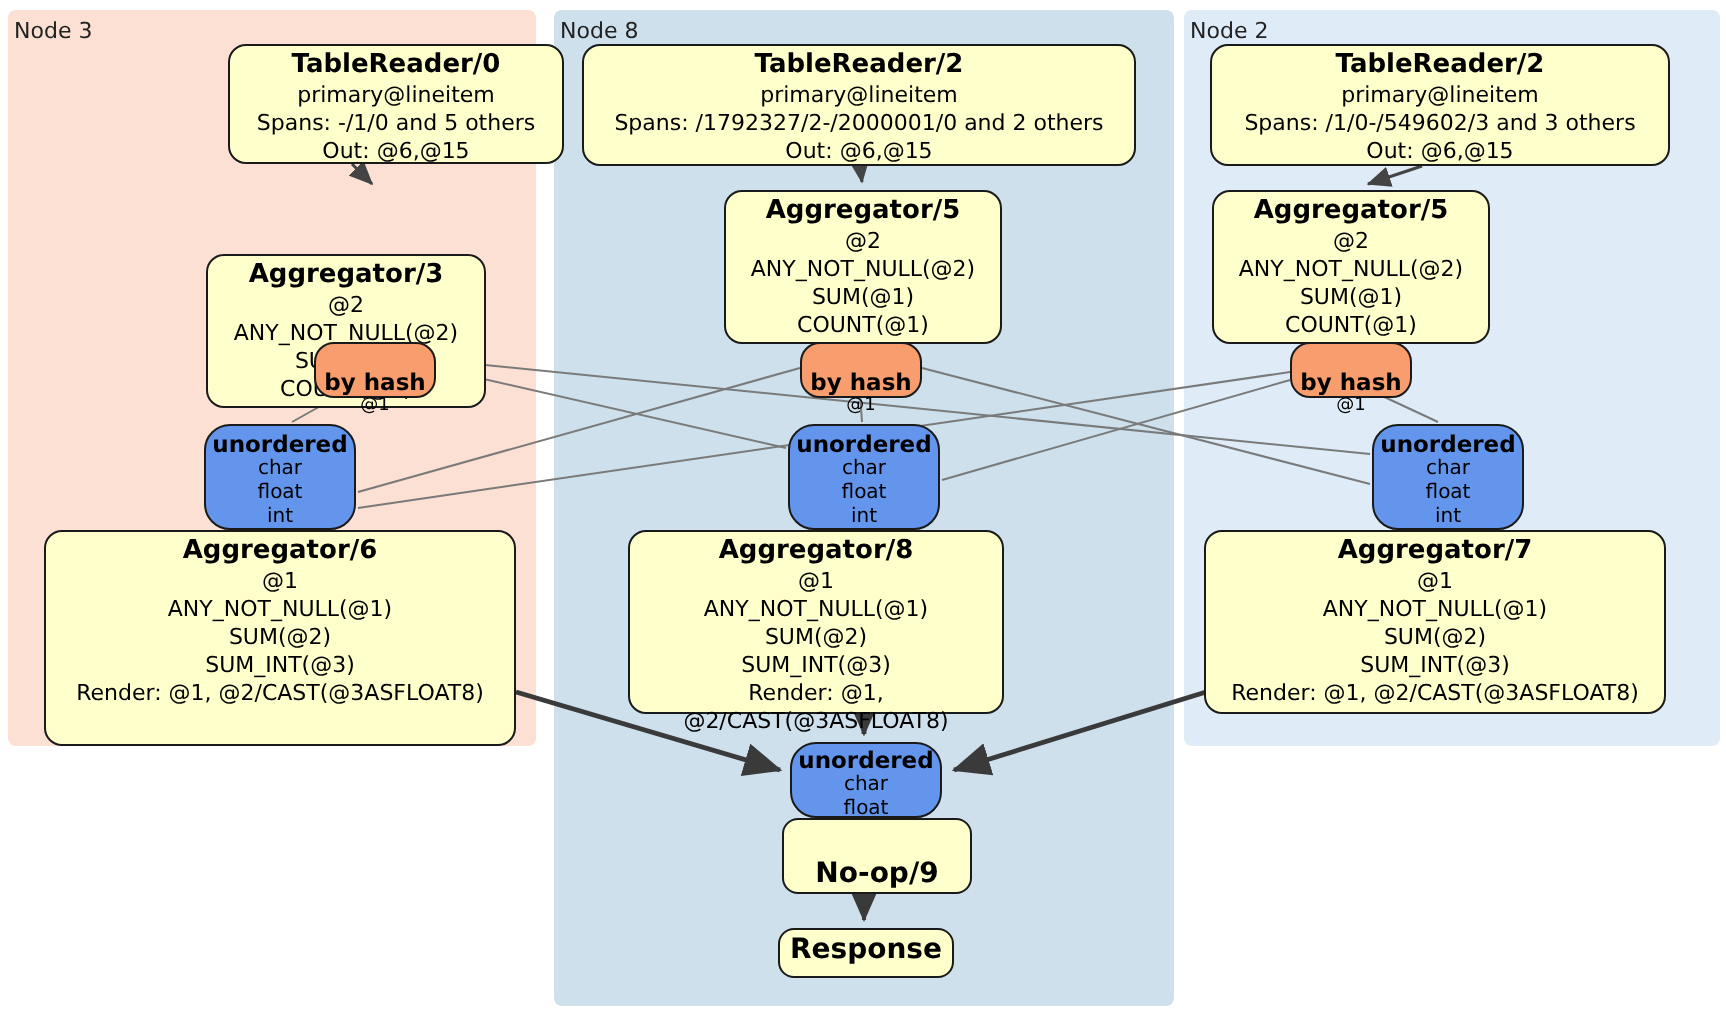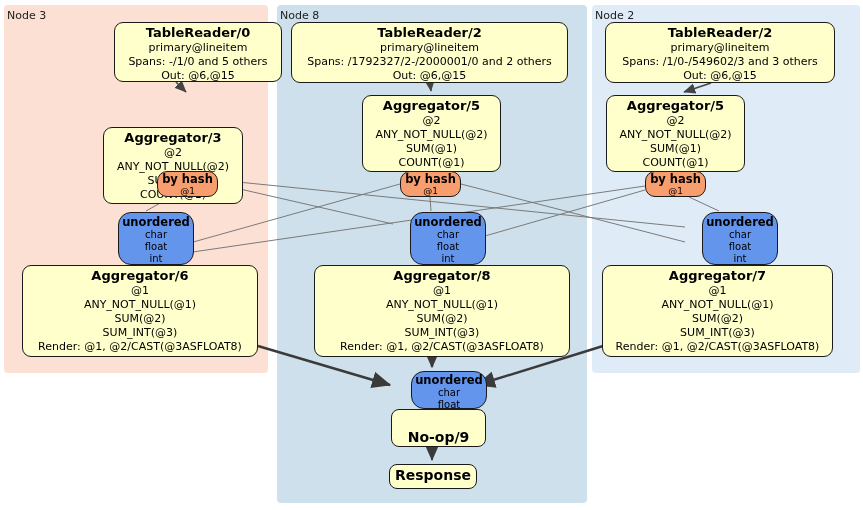--- a/index.html
+++ b/index.html
@@ -19,26 +19,26 @@
   }
   .pbox {
     position:absolute; box-sizing:border-box; z-index:3;
     background:var(--processor-bg, #ffffcc);
     border:1px solid var(--border, #1a1a1a);
     border-radius:9px; text-align:center; padding:2px 4px;
   }
   .ptitle { font-weight:bold; font-size:13px; line-height:16px; white-space:nowrap; }
   .plines { font-size:11px; line-height:14px; white-space:pre-line;text-align:center; }
   .router {
-    background:var(--router-bg, #f89e6e); z-index:4; border-radius:10px; padding:1px 2px;
+    background:var(--router-bg, #f89e6e); z-index:4; border-radius:10px; padding:13px 2px;
   }
   .router .ptitle { font-size:11.5px; line-height:13px; }
   .router .plines { font-size:9px;  line-height:10px; }
   .sync {
-    background:var(--sync-bg, #6495ed); z-index:4; border-radius:13px; padding:2px 2px;margin-left:16px;
+    background:var(--sync-bg, #6495ed); z-index:4; border-radius:13px; padding:2px 2px;
   }
   .sync .ptitle { font-size:11.5px; line-height:14px; }
   .sync .plines { font-size:10px;  line-height:12px; }
   .leaf .ptitle { font-size:14px; line-height:18px; }
 </style>
 </head>
 <body>
 
 <div class="canvas">
 
@@ -149,29 +149,29 @@
 float
 int</div>
   </div>
   <div class="pbox sync" style="left:686px;top:212px;width:76px;height:53px;">
     <div class="ptitle">unordered</div>
     <div class="plines">char
 float
 int</div>
   </div>
 
-  <div class="pbox" style="left:22px;top:265px;width:236px;height:92px;">
+  <div class="pbox" style="left:22px;top:265px;width:236px;height:108px;">
     <div class="ptitle">Aggregator/6</div>
     <div class="plines">@1
 ANY_NOT_NULL(@1)
 SUM(@2)
 SUM_INT(@3)
 Render: @1, @2/CAST(@3ASFLOAT8)</div>
   </div>
-  <div class="pbox" style="left:314px;top:265px;width:256px;height:92px;">
+  <div class="pbox" style="left:314px;top:265px;width:188px;height:92px;">
     <div class="ptitle">Aggregator/8</div>
     <div class="plines">@1
 ANY_NOT_NULL(@1)
 SUM(@2)
 SUM_INT(@3)
 Render: @1, @2/CAST(@3ASFLOAT8)</div>
   </div>
   <div class="pbox" style="left:602px;top:265px;width:231px;height:92px;">
     <div class="ptitle">Aggregator/7</div>
     <div class="plines">@1

